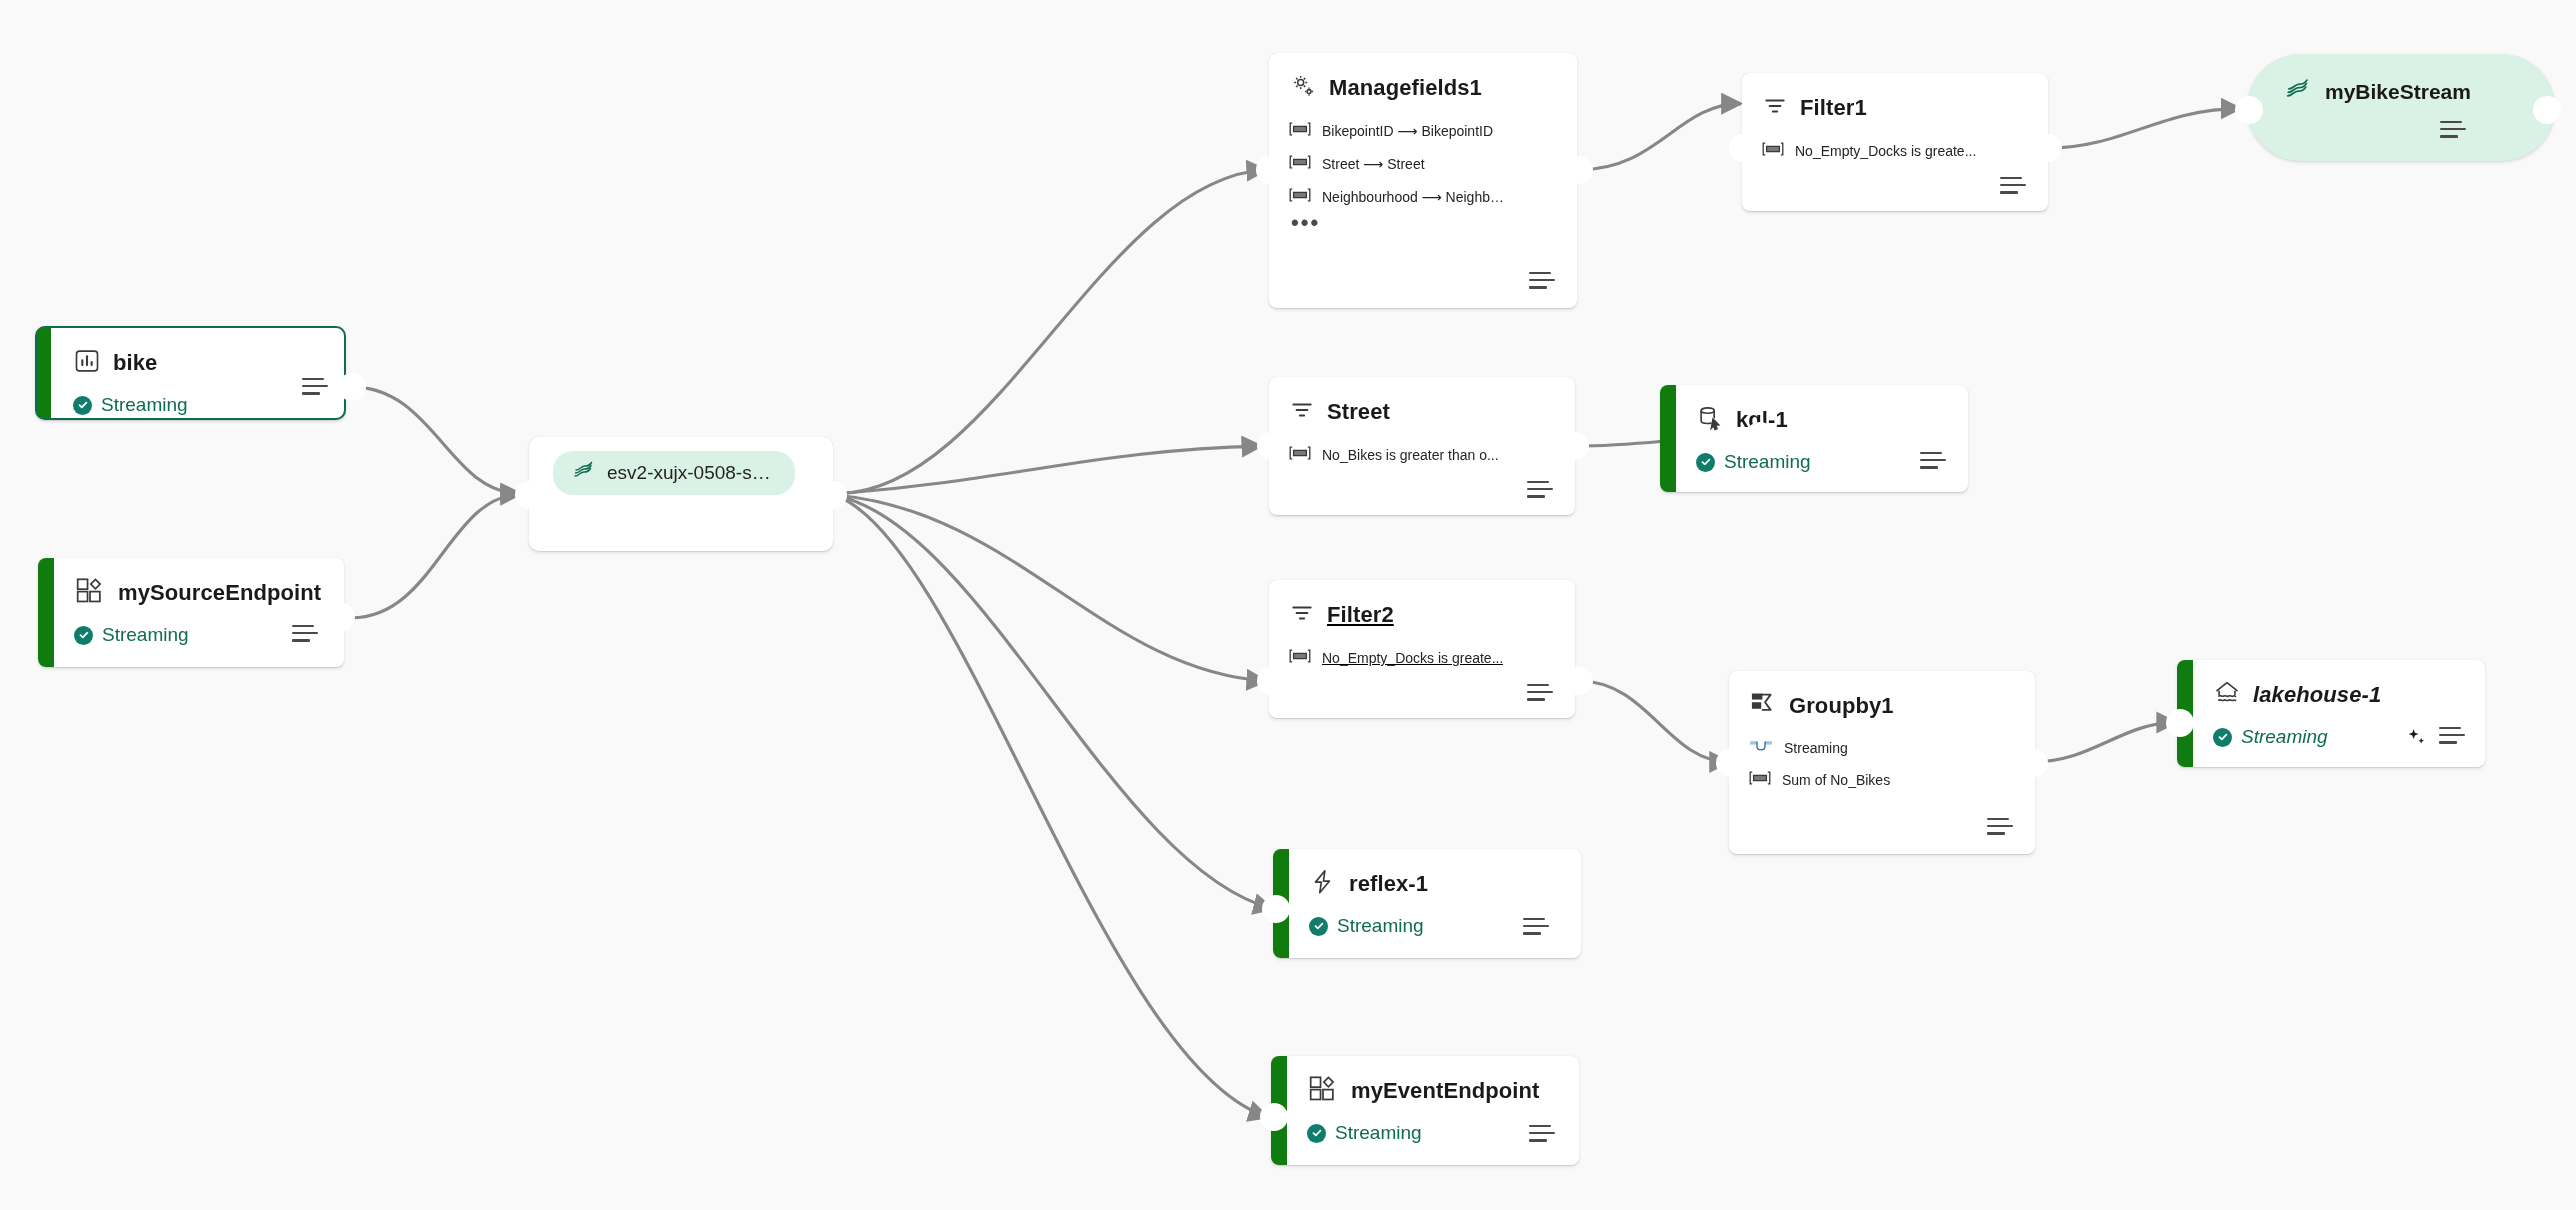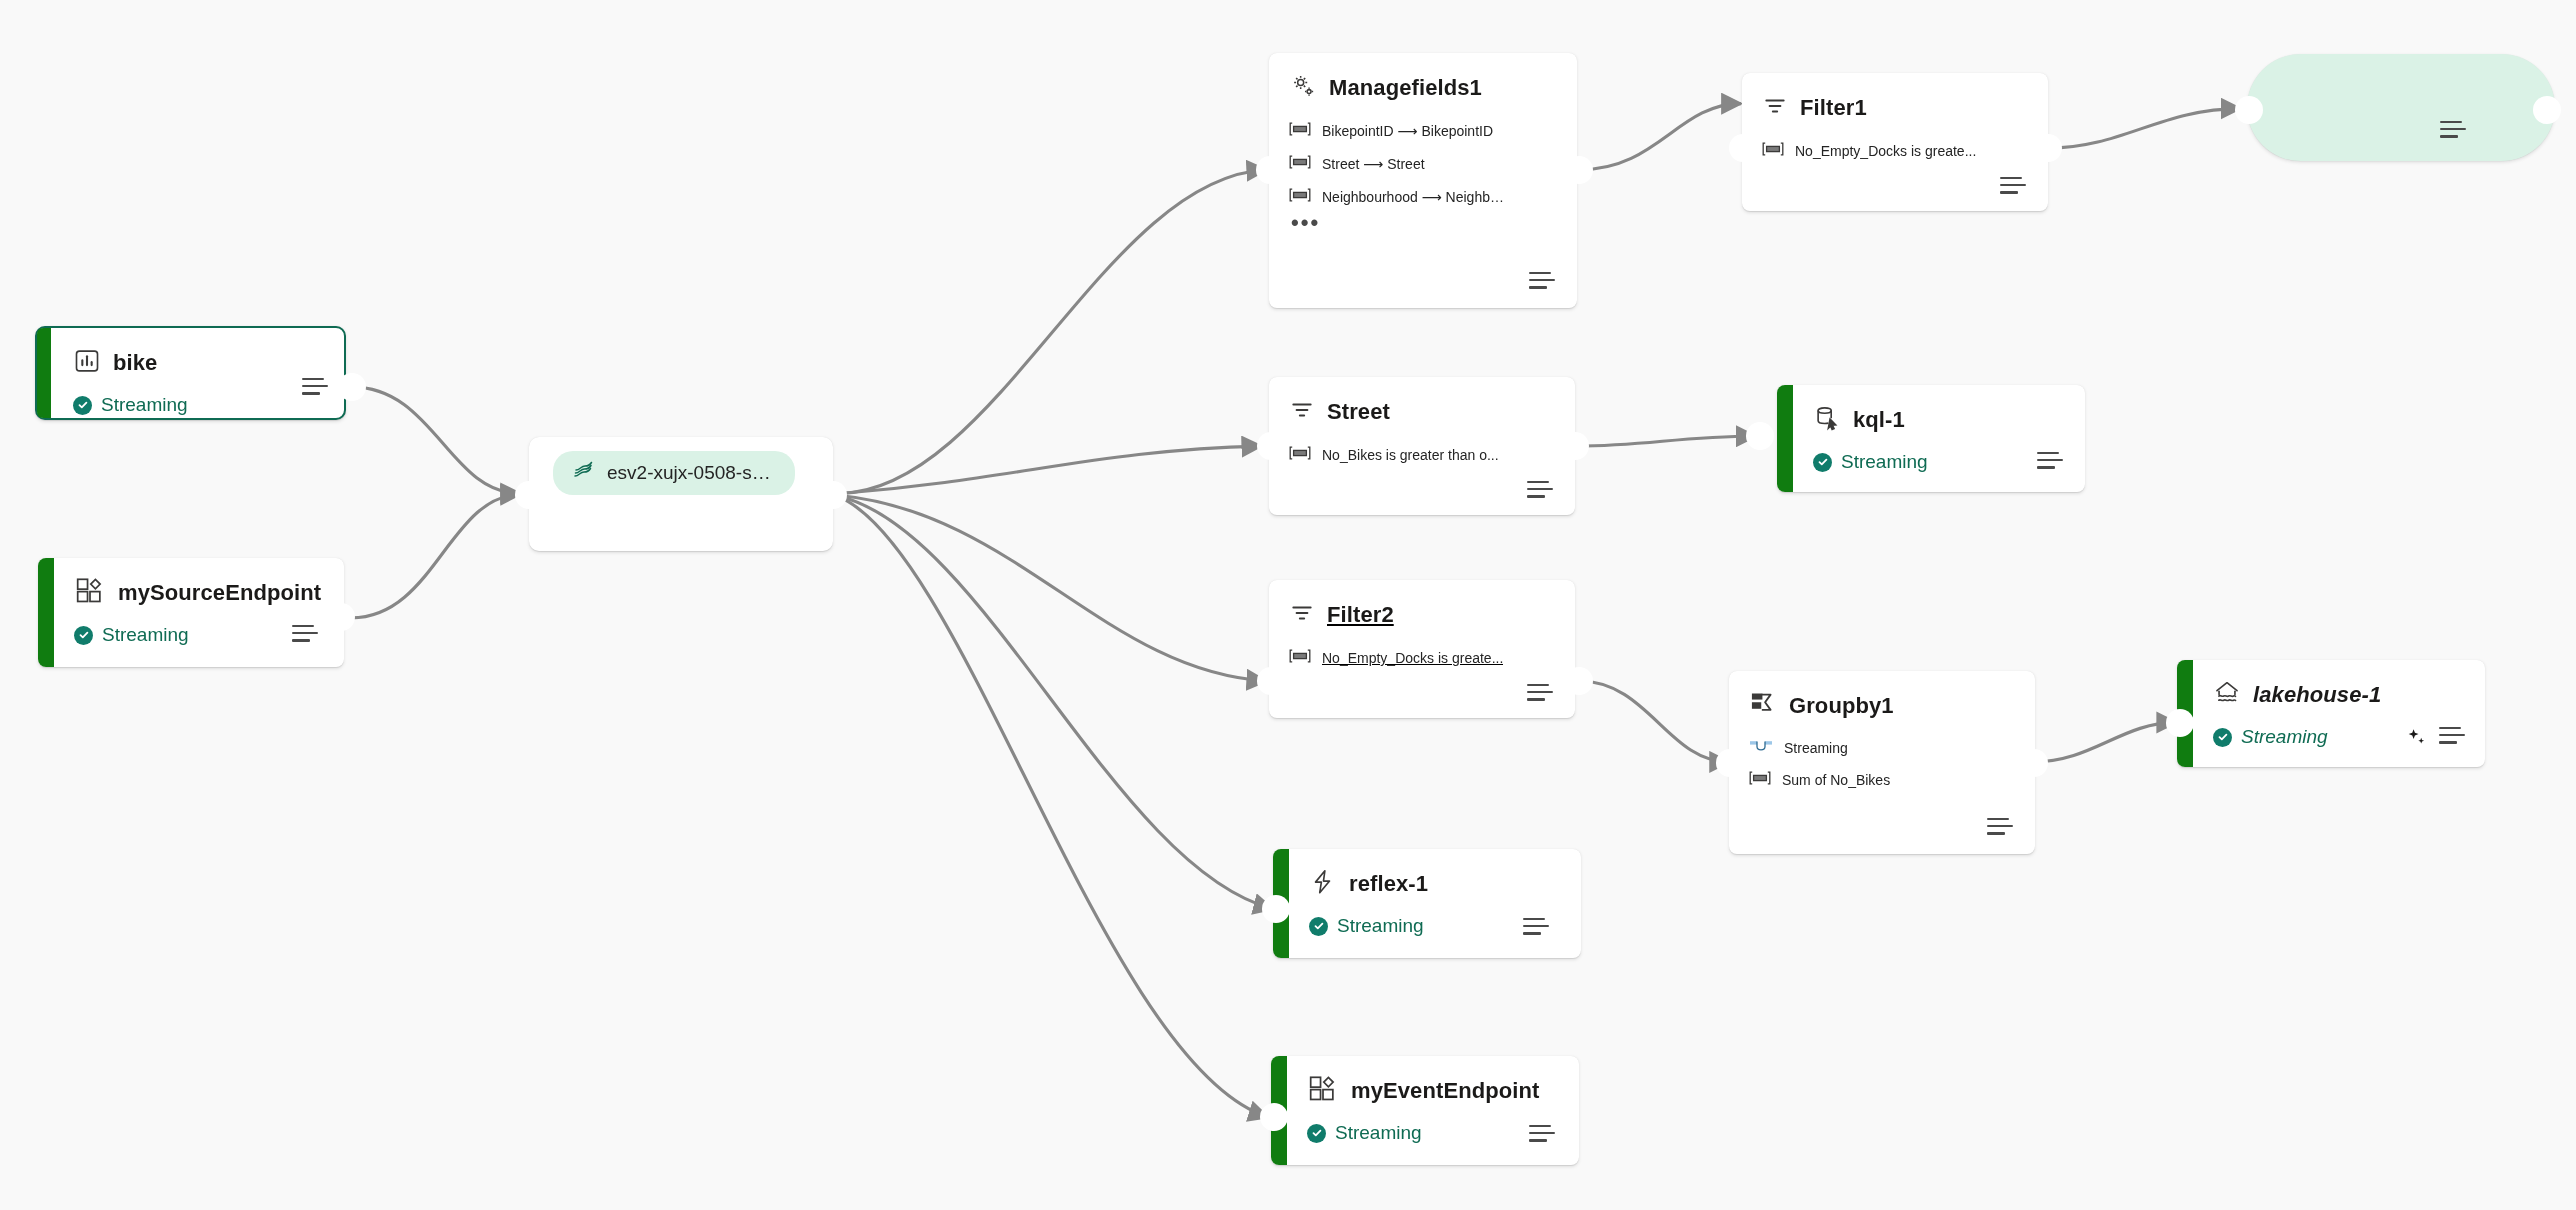--- a/index.html
+++ b/index.html
@@ -401,20 +401,30 @@
         <span></span>
           <span></span>
           <span></span>
       </div>
     </div>
   </div>
   <div class="port" style="left:1732px; top:137px;"></div>
   <div class="port" style="left:2037px; top:137px;"></div>
 
   <div class="pill-node" style="left:2247px; top:54px; width:308px; height:107px;">
+    <div class="pill-title-row">
+      <span class="icon">
+        <svg width="28" height="28" viewBox="0 0 24 24" fill="none" stroke="#0f6b53" stroke-width="1.5" stroke-linecap="round">
+          <path d="M4 17 C 8 17, 9 13, 13 13 C 16 13, 18 12, 19.5 9.5"></path>
+          <path d="M4.5 14 C 8.5 14, 9.5 10, 13.5 10 C 16.5 10, 18.5 9, 20 6.5"></path>
+          <path d="M5 11 C 9 11, 10 7, 14 7 C 17 7, 19 6, 20.5 3.5"></path>
+        </svg>
+      </span>
+      <span class="pill-title">myBikeStream</span>
+    </div>
     <div class="hamburger" style="position:absolute; right:89px; bottom:20px;">
       <span></span>
         <span></span>
         <span></span>
     </div>
   </div>
   <div class="port" style="left:2238px; top:99px;"></div>
   <div class="port" style="left:2536px; top:99px;"></div>
 
   <div class="node" style="left:1269px; top:377px; width:306px; height:138px;">
@@ -442,21 +452,21 @@
       <div class="hamburger" style="bottom:14px; right:22px;">
         <span></span>
           <span></span>
           <span></span>
       </div>
     </div>
   </div>
   <div class="port" style="left:1260px; top:435px;"></div>
   <div class="port" style="left:1564px; top:435px;"></div>
 
-  <div class="node" style="left:1777px; top:385px; width:308px; height:107px;">
+  <div class="node" style="left:1660px; top:385px; width:308px; height:107px;">
     <div class="accent"></div>
     <div class="node-body">
       <div class="title-row">
         <span class="icon">
           <svg width="28" height="28" viewBox="0 0 24 24" fill="none" stroke="#3b3a39" stroke-width="1.4">
             <ellipse cx="10" cy="5.6" rx="5.6" ry="2.3"></ellipse>
             <path d="M4.4 5.6 V14.4 C4.4 15.7 6.9 16.7 10 16.7 C 11.2 16.7 12.3 16.6 13.2 16.4"></path>
             <path d="M15.6 5.6 V12.2"></path>
             <path d="M14.6 13 L19.4 17.8 L16.6 18.1 L18.0 21.1 L16.4 21.8 L15.1 18.7 L13.2 20.6 Z" fill="#3b3a39"></path>
           </svg>

